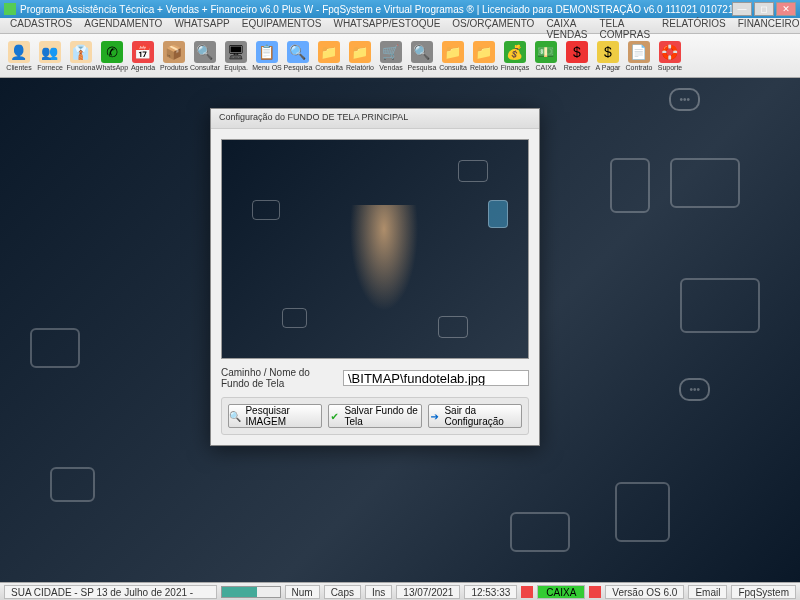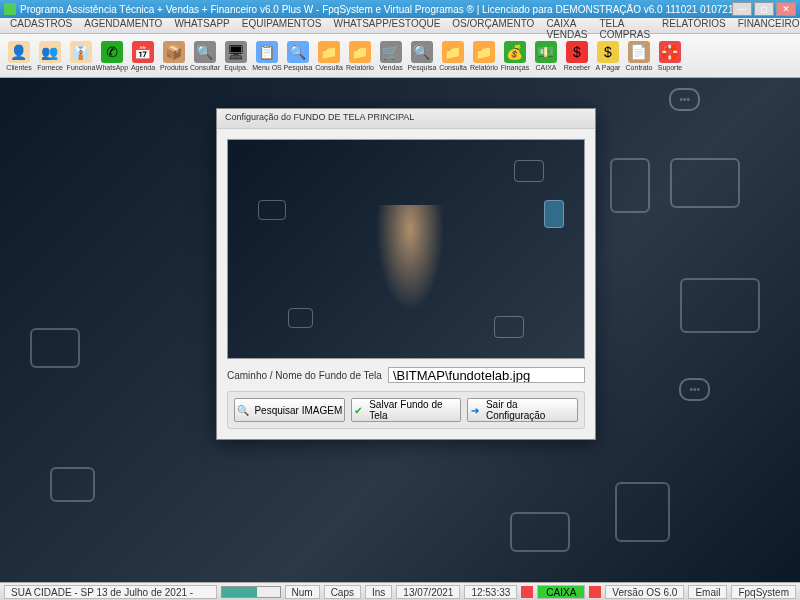--- a/index.html
+++ b/index.html
@@ -12,21 +12,21 @@
 .win-btn.close{background:#e88}
 .menubar{height:16px;background:linear-gradient(#f0f0f0,#e0e0e0);display:flex;align-items:flex-start;padding:0 4px;font-size:9px;color:#444;border-bottom:1px solid #bbb}
 .menu-item{padding:0 6px;cursor:pointer}
 .toolbar{height:44px;background:linear-gradient(#f8f8f8,#e8e8e8);display:flex;align-items:center;padding:2px 4px;border-bottom:1px solid #aaa;gap:1px}
 .tb-btn{display:flex;flex-direction:column;align-items:center;width:30px;cursor:pointer;padding:1px}
 .tb-icon{width:22px;height:22px;border-radius:3px;display:flex;align-items:center;justify-content:center;font-size:14px}
 .tb-label{font-size:7px;color:#333;white-space:nowrap;margin-top:1px}
 .workspace{position:absolute;top:78px;left:0;right:0;bottom:18px;background:linear-gradient(135deg,#0a1828 0%,#1a2838 30%,#2a3848 60%,#0a1828 100%);overflow:hidden}
 .bg-decor{position:absolute;border:2px solid rgba(255,255,255,0.25);border-radius:6px}
 .bg-bubble{position:absolute;border:2px solid rgba(255,255,255,0.3);border-radius:10px;padding:4px 8px;color:rgba(255,255,255,0.3)}
-.dialog{position:absolute;left:216px;top:30px;width:380px;background:#f0f0f0;border:1px solid #888;box-shadow:0 4px 20px rgba(0,0,0,0.5)}
+.dialog{position:absolute;left:210px;top:30px;width:330px;background:#f0f0f0;border:1px solid #888;box-shadow:0 4px 20px rgba(0,0,0,0.5)}
 .dialog-title{height:20px;background:linear-gradient(#eee,#ddd);padding:3px 8px;font-size:9px;color:#333;border-bottom:1px solid #ccc}
 .dialog-body{padding:10px;background:#f0f0f0}
 .preview{width:100%;height:220px;border:1px solid #999;background:linear-gradient(135deg,#0a1828,#2a3848);position:relative;overflow:hidden}
 .preview-hand{position:absolute;left:40%;top:30%;width:80px;height:120px;background:radial-gradient(ellipse at 50% 20%,#d4a878,transparent 60%);opacity:0.8}
 .preview-decor{position:absolute;border:1px solid rgba(255,255,255,0.3);border-radius:4px}
 .path-row{display:flex;align-items:center;gap:6px;margin:8px 0;font-size:9px;color:#333}
 .path-input{flex:1;height:16px;border:1px solid #aaa;background:#fff;padding:0 4px;font-size:13px}
 .dialog-btns{display:flex;gap:6px;justify-content:space-between;padding:6px;background:#e8e8e8;border:1px solid #ccc;border-radius:3px}
 .dlg-btn{flex:1;height:24px;background:linear-gradient(#fff,#e0e0e0);border:1px solid #999;border-radius:2px;display:flex;align-items:center;justify-content:center;gap:4px;font-size:9px;cursor:pointer}
 .dlg-btn-icon{width:14px;height:14px;display:flex;align-items:center;justify-content:center}

